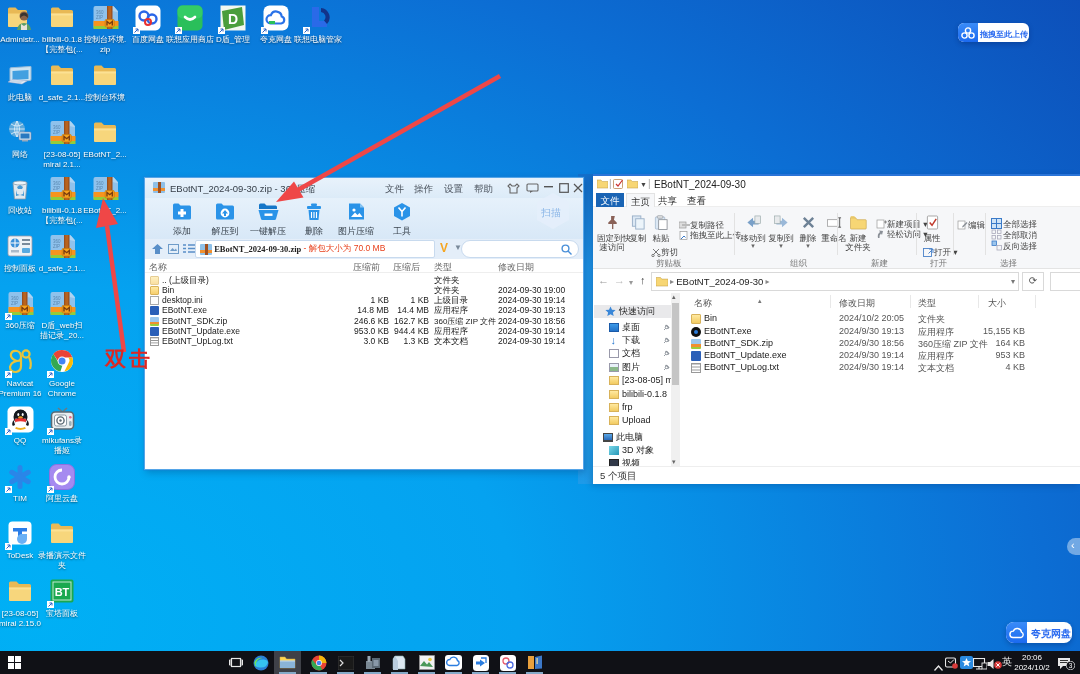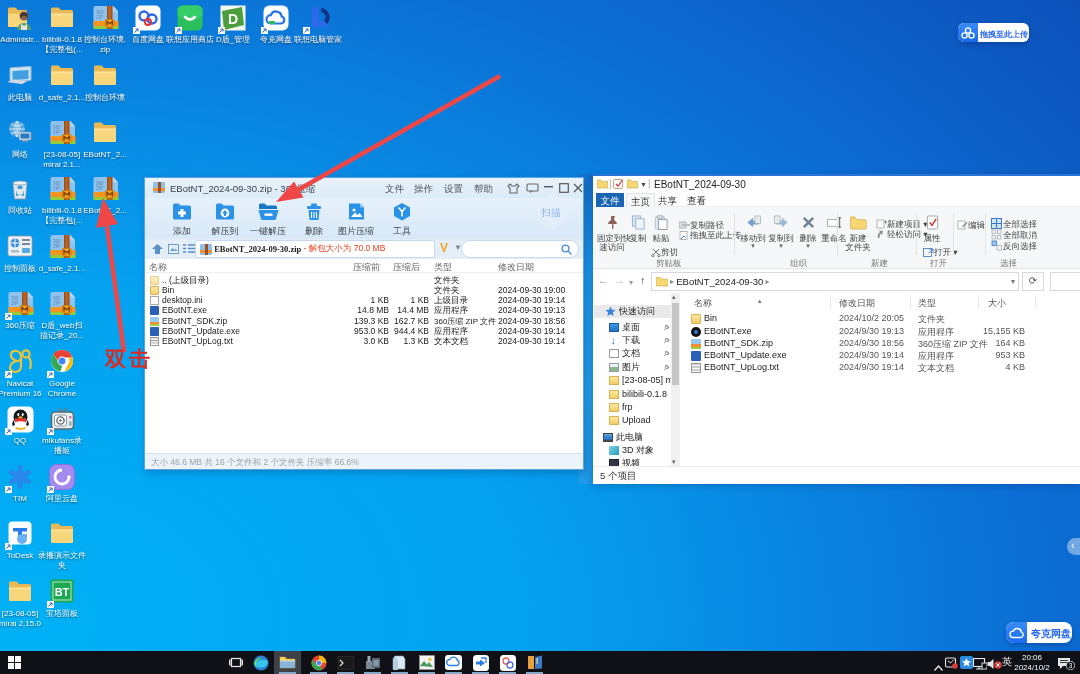--- a/index.html
+++ b/index.html
@@ -627,21 +627,21 @@
           <i class="fi-exe"></i>
           <s class="n">EBotNT.exe</s>
           <s class="c1">14.8 MB</s>
           <s class="c2">14.4 MB</s>
           <s class="c3">应用程序</s>
           <s class="c4">2024-09-30 19:13</s>
         </div>
       <div class="w3r">
           <i class="fi-zip"></i>
           <s class="n">EBotNT_SDK.zip</s>
-          <s class="c1">139.3 KB</s>
+          <s class="c1">246.6 KB</s>
           <s class="c2">162.7 KB</s>
           <s class="c3" style="font-size:8px">360压缩 ZIP 文件</s>
           <s class="c4">2024-09-30 18:56</s>
         </div>
       <div class="w3r">
           <i class="fi-exe"></i>
           <s class="n">EBotNT_Update.exe</s>
           <s class="c1">953.0 KB</s>
           <s class="c2">944.4 KB</s>
           <s class="c3">应用程序</s>
@@ -649,21 +649,20 @@
         </div>
       <div class="w3r">
           <i class="fi-txt"></i>
           <s class="n">EBotNT_UpLog.txt</s>
           <s class="c1">3.0 KB</s>
           <s class="c2">1.3 KB</s>
           <s class="c3">文本文档</s>
           <s class="c4">2024-09-30 19:14</s>
         </div>
     </div>
-    <div class="w3-status">大小 46.6 MB 共 16 个文件和 2 个文件夹 压缩率 66.6%</div>
   </div>
   <div id="expl">
     <div class="ex-title">
       <svg style="position:absolute;left:4px;top:3px" width="11" height="10" viewBox="0 0 11 10">
           <path d="M0 1 h4 l1.2 1.5 H11 V9 H0 Z" fill="#f7d674" stroke="#caa64f" stroke-width="0.6"></path>
         </svg>
       <span style="position:absolute;left:16px;top:2px;color:#aaa">|</span>
       <svg style="position:absolute;left:20px;top:2px" width="11" height="11" viewBox="0 0 11 11">
           <rect x="0.5" y="1.5" width="9" height="9" rx="1" fill="#fff" stroke="#b85" stroke-width="0.8"></rect>
           <path d="M3 6 l2 2 L9.5 2" fill="none" stroke="#c33" stroke-width="1.2"></path>

